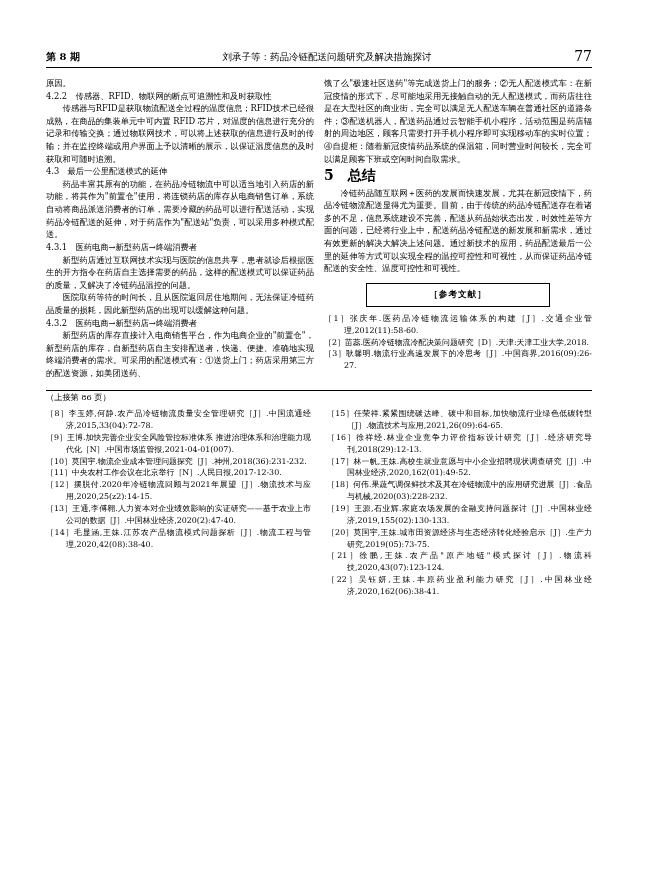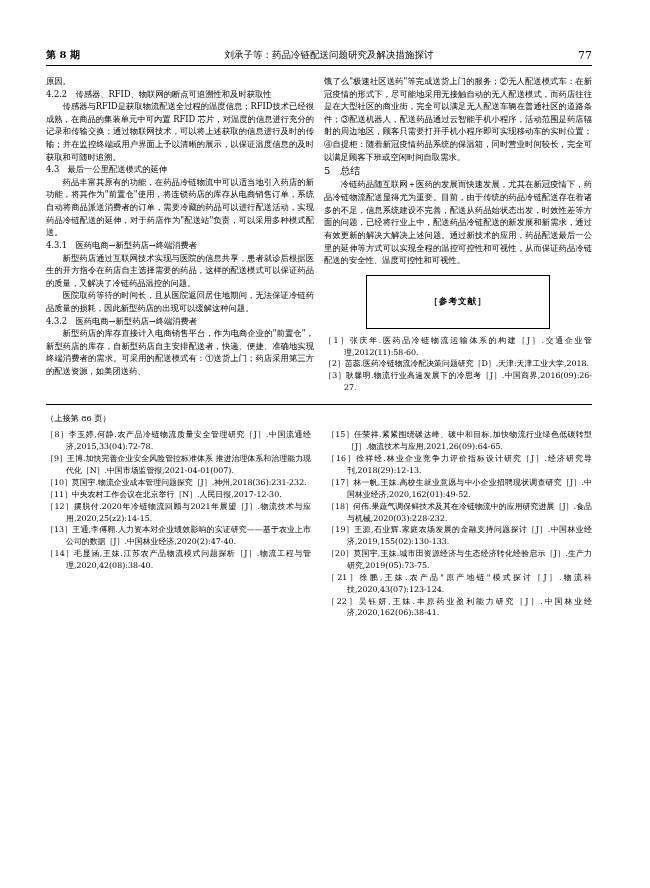--- a/index.html
+++ b/index.html
@@ -34,21 +34,21 @@
     font-weight: bold;
     font-size: 10px;
     white-space: nowrap;
   }
   .runhead .title {
     font-size: 9.5px;
     text-align: center;
     flex: 1;
   }
   .runhead .pageno {
-    font-size: 11px;
+    font-size: 14px;
     white-space: nowrap;
   }
   
   .columns {
     display: flex;
     gap: 10px;
     align-items: flex-start;
   }
   .col {
     width: 271px;
@@ -59,47 +59,46 @@
     font-size: 8.3px;
     line-height: 1.52;
     text-align: justify;
     text-justify: inter-ideograph;
   }
   p.ind2 { text-indent: 2em; }
   p.headnum {
     text-indent: 0;
   }
   .sec-title {
-    font-size: 10px;
-    font-weight: normal;
+    font-size: 14px;
+    font-weight: bold;
   }
   
   .refbox {
     border: 1px solid #000;
     text-align: center;
     font-size: 8.6px;
     font-weight: bold;
-    padding: 20px 0;
+    padding: 5px 0;
     margin: 8px 42px 6px 42px;
     letter-spacing: 1px;
   }
   .ref {
     font-size: 7.9px;
     line-height: 1.5;
     text-align: justify;
     text-justify: inter-ideograph;
     margin: 0;
     padding-left: 20px;
     text-indent: -20px;
   }
   
   .botrule {
     border-top: 1px solid #000;
     margin-top: 10px;
-    padding-top: 7px;
   }
   .contnote {
     font-size: 8.2px;
     margin: 0 0 5px 0;
   }
   .footer-cols {
     display: flex;
     gap: 16px;
     align-items: flex-start;
   }

